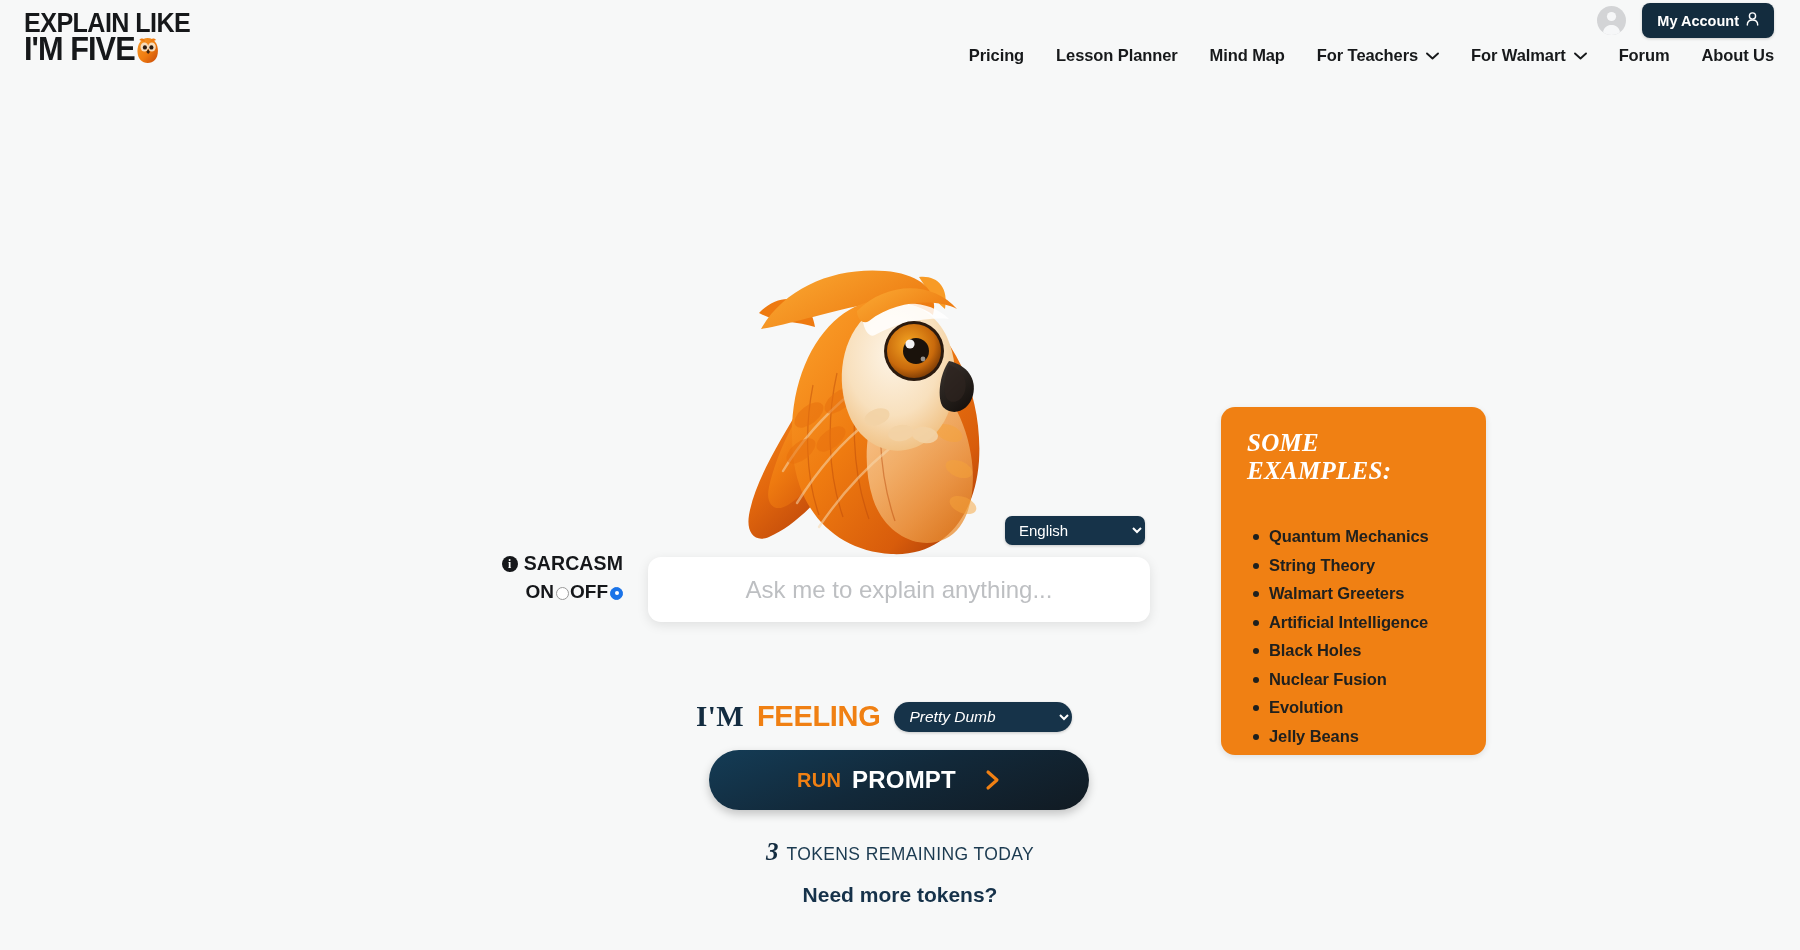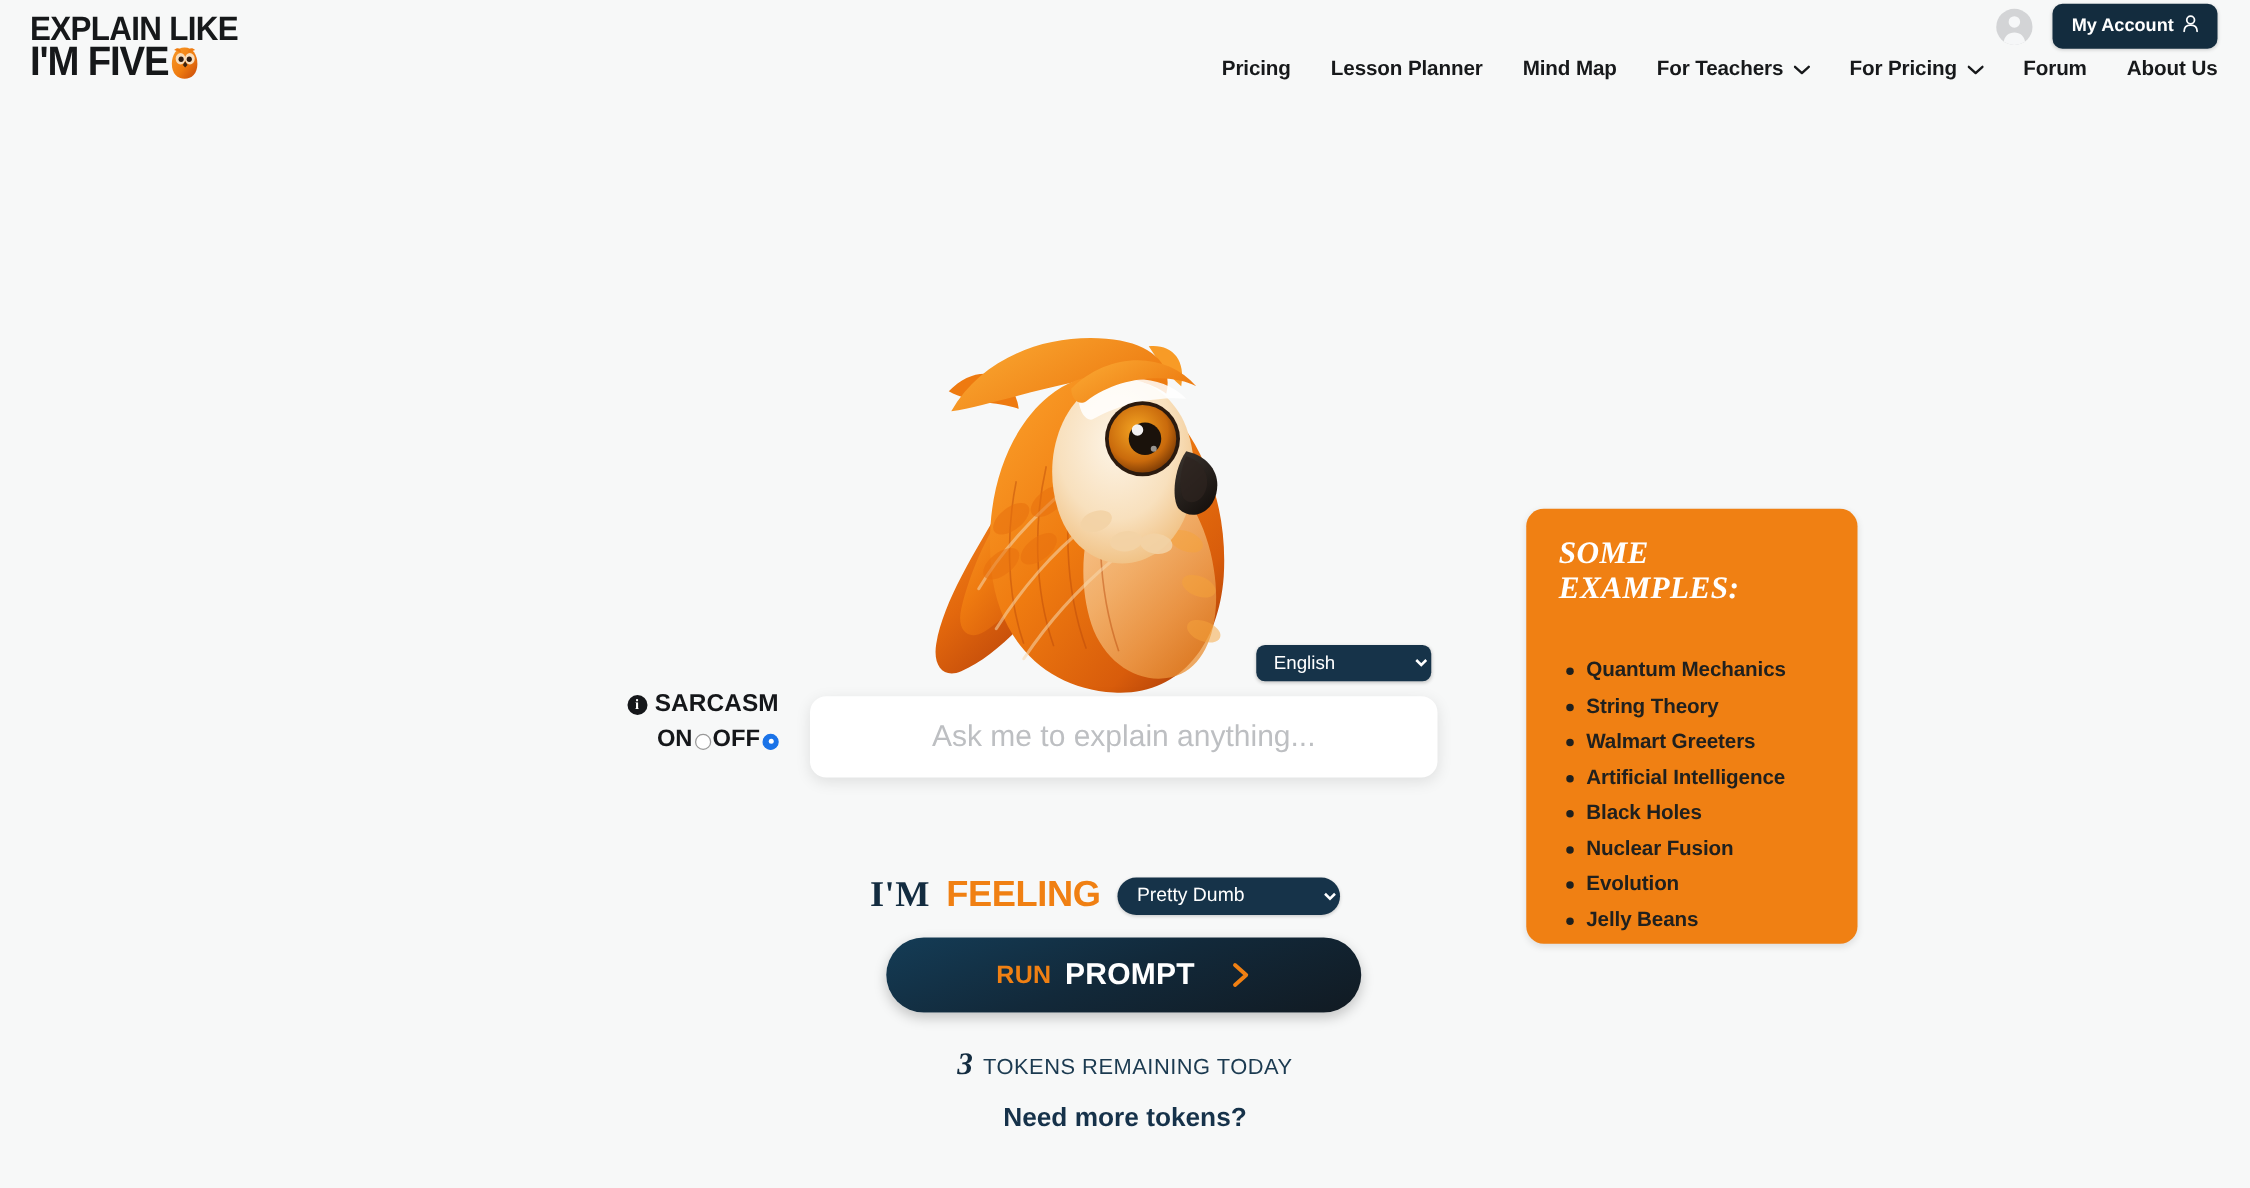--- a/index.html
+++ b/index.html
@@ -191,20 +191,21 @@
     font-size: 29px; font-weight: bold; color: #f08013; letter-spacing: -0.3px;
   }
   .feeling-select {
     width: 178px; height: 30px;
     background: #163349; color: #fff;
     border: none; border-radius: 15px;
     font-size: 15.5px;
     font-family: "Liberation Sans", sans-serif;
     padding: 0 12px; cursor: pointer;
     box-shadow: 0 1px 3px rgba(0,0,0,0.2);
+    font-style: italic;
   }
 
   
   .run-btn {
     position: absolute;
     left: 709px; top: 650px;
     width: 380px; height: 60px;
     border: none; border-radius: 30px;
     background: linear-gradient(160deg, #143c56 0%, #12293a 48%, #111a22 100%);
     cursor: pointer;
@@ -331,21 +332,21 @@
     </div>
     <div class="nav-item">
       <span>For Teachers</span>
       <span class="chev">
         <svg width="13" height="8" viewBox="0 0 13 8">
             <path d="M1 1.5 L6.5 6.5 L12 1.5" fill="none" stroke="#17191b" stroke-width="1.9" stroke-linecap="round" stroke-linejoin="round"></path>
           </svg>
       </span>
     </div>
     <div class="nav-item">
-      <span>For Pricing</span>
+      <span>For Walmart</span>
       <span class="chev">
         <svg width="13" height="8" viewBox="0 0 13 8">
             <path d="M1 1.5 L6.5 6.5 L12 1.5" fill="none" stroke="#17191b" stroke-width="1.9" stroke-linecap="round" stroke-linejoin="round"></path>
           </svg>
       </span>
     </div>
     <div class="nav-item">
       <span>Forum</span>
     </div>
     <div class="nav-item">

